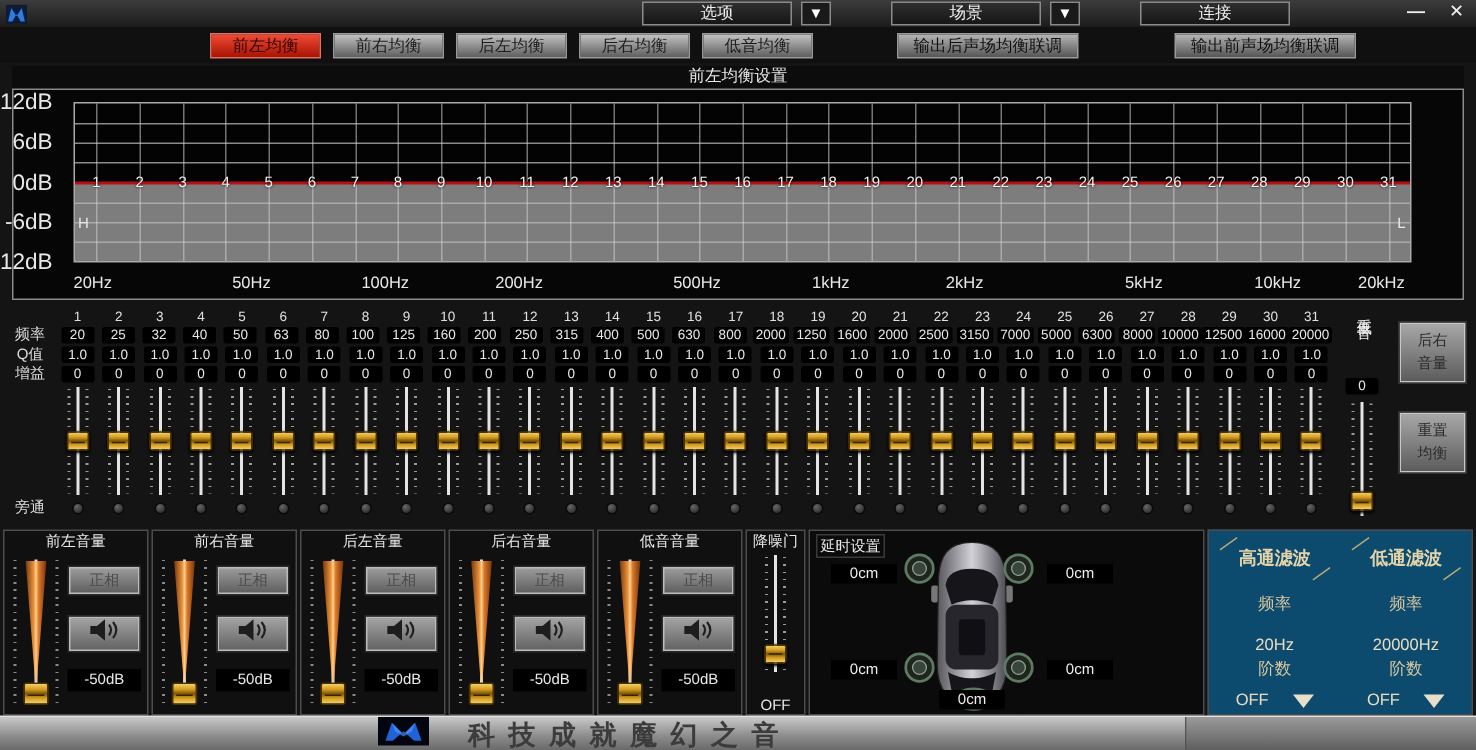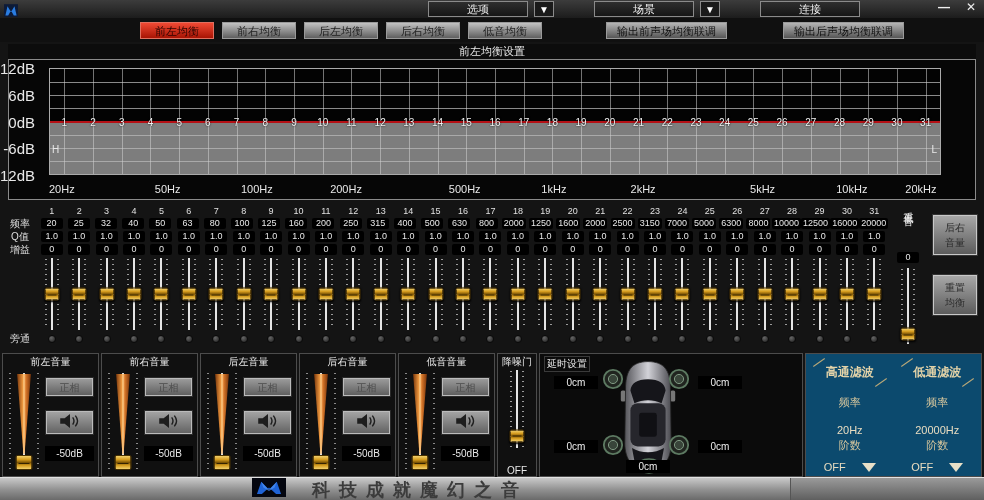--- a/index.html
+++ b/index.html
@@ -165,22 +165,22 @@
   </div>
 
   <div class="tabbar">
     <div id="tab-group">
         <div class="tab active">前左均衡</div>
         <div class="tab">前右均衡</div>
         <div class="tab">后左均衡</div>
         <div class="tab">后右均衡</div>
         <div class="tab">低音均衡</div>
       </div>
+    <div class="link-btn b2">输出后声场均衡联调</div>
     <div class="link-btn b1">输出前声场均衡联调</div>
-    <div class="link-btn b2">输出后声场均衡联调</div>
   </div>
 
   <div class="graph-panel">
     <div class="graph-title">前左均衡设置</div>
     <div class="graph-box">
       <div class="ycol" id="ycol">
           <span class="ylab" style="top: 0%;">12dB</span>
           <span class="ylab" style="top: 25%;">6dB</span>
           <span class="ylab" style="top: 50%;">0dB</span>
           <span class="ylab" style="top: 75%;">-6dB</span>

